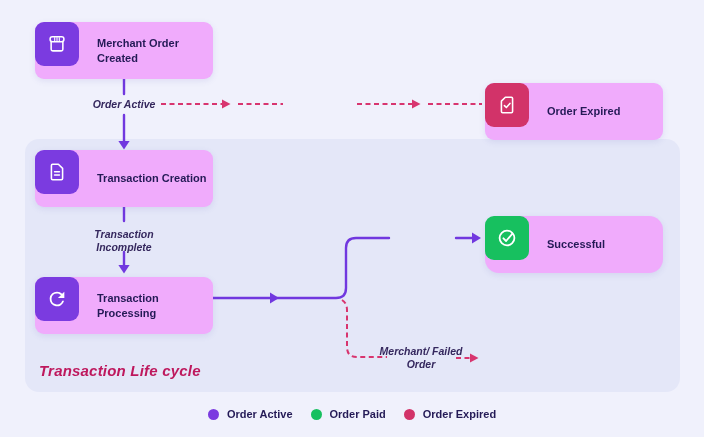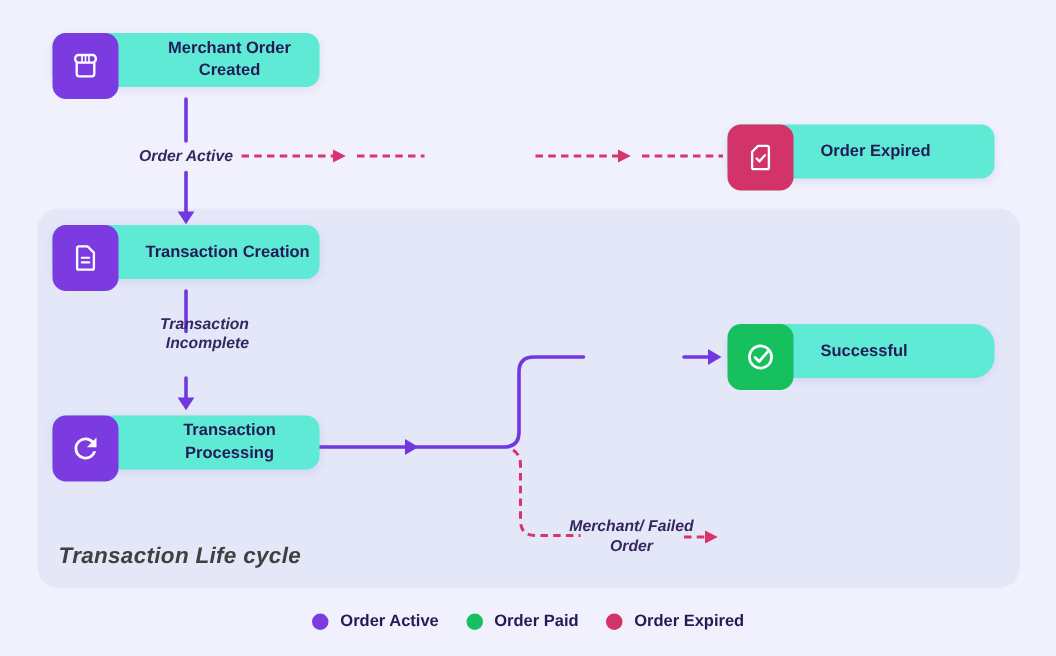--- a/index.html
+++ b/index.html
@@ -1,25 +1,25 @@
 <!DOCTYPE html>
 <html><head>
 <meta charset="utf-8">
 <style>
   html,body{margin:0;padding:0;}
   body{font-family:"Liberation Sans", sans-serif;}
   .canvas{position:relative;width:704px;height:437px;background:#f0f1fc;overflow:hidden;}
   .inner-container{position:absolute;left:25px;top:139px;width:655px;height:253px;background:#e4e7f8;border-radius:14px;}
-  .watermark{position:absolute;left:39px;top:362px;font-size:15px;font-weight:bold;font-style:italic;color:#404040;letter-spacing:.2px;}
+  .watermark{position:absolute;left:39px;top:362px;font-size:15px;font-weight:bold;font-style:italic;color:#be185d;letter-spacing:.2px;}
   .connectors{position:absolute;left:0;top:0;pointer-events:none;}
   .flow-line{fill:none;stroke:#7138df;stroke-width:2.4;stroke-linecap:round;}
   .flow-line-pink{fill:none;stroke:#d8356f;stroke-width:2;stroke-linecap:butt;stroke-dasharray:5 3.5;}
   .head-purple{fill:#7138df;}
   .head-pink{fill:#d8356f;}
-  .node{position:absolute;width:178px;height:36px;background:#5eead4;border-radius:9px;box-shadow:0 2px 6px rgba(90,80,180,0.12);display:flex;align-items:center;text-align:center;}
+  .node{position:absolute;width:178px;height:57px;background:#f0abfc;border-radius:9px;box-shadow:0 2px 6px rgba(90,80,180,0.12);display:flex;align-items:center;}
   .node-icon{position:absolute;left:0;top:0;width:44px;height:44px;border-radius:9px;display:flex;align-items:center;justify-content:center;}
   .node-label{margin-left:62px;margin-right:4px;font-size:11px;font-weight:bold;color:#241a56;line-height:1.32;}
   .edge-label{position:absolute;font-size:10.5px;font-style:italic;font-weight:600;color:#35285e;text-align:center;line-height:1.25;}
   .legend{position:absolute;left:0;right:0;top:408px;display:flex;justify-content:center;align-items:center;gap:18px;}
   .legend-item{display:flex;align-items:center;gap:8px;}
   .legend-dot{width:11px;height:11px;border-radius:50%;}
   .legend-label{font-size:11px;font-weight:bold;color:#241a56;}
 </style>
 </head>
 <body>
@@ -104,21 +104,21 @@
       <svg viewBox="0 0 24 24" width="24" height="24">
         <circle cx="12" cy="12" r="7.4" fill="none" stroke="#fff" stroke-width="1.8"></circle>
         <path d="M8.4 12.3l2.7 2.7 6.3-7.3" fill="none" stroke="#fff" stroke-width="1.8" stroke-linecap="round" stroke-linejoin="round"></path>
       </svg>
     </div>
     <div class="node-label">Successful</div>
   </div>
 
 
   <div class="edge-label" style="left:84px;top:98px;width:80px;">Order Active</div>
-  <div class="edge-label" style="left:82px;top:210px;width:84px;text-align:right;">Transaction Incomplete</div>
+  <div class="edge-label" style="left:82px;top:228px;width:84px;">Transaction Incomplete</div>
   <div class="edge-label" style="left:379px;top:345px;width:84px;">Merchant/ Failed Order</div>
 
   <div class="legend">
     <div class="legend-item">
       <span class="legend-dot" style="background-color: rgb(123, 59, 224);"></span>
       <span class="legend-label">Order Active</span>
     </div>
     <div class="legend-item">
       <span class="legend-dot" style="background-color: rgb(23, 192, 95);"></span>
       <span class="legend-label">Order Paid</span>

